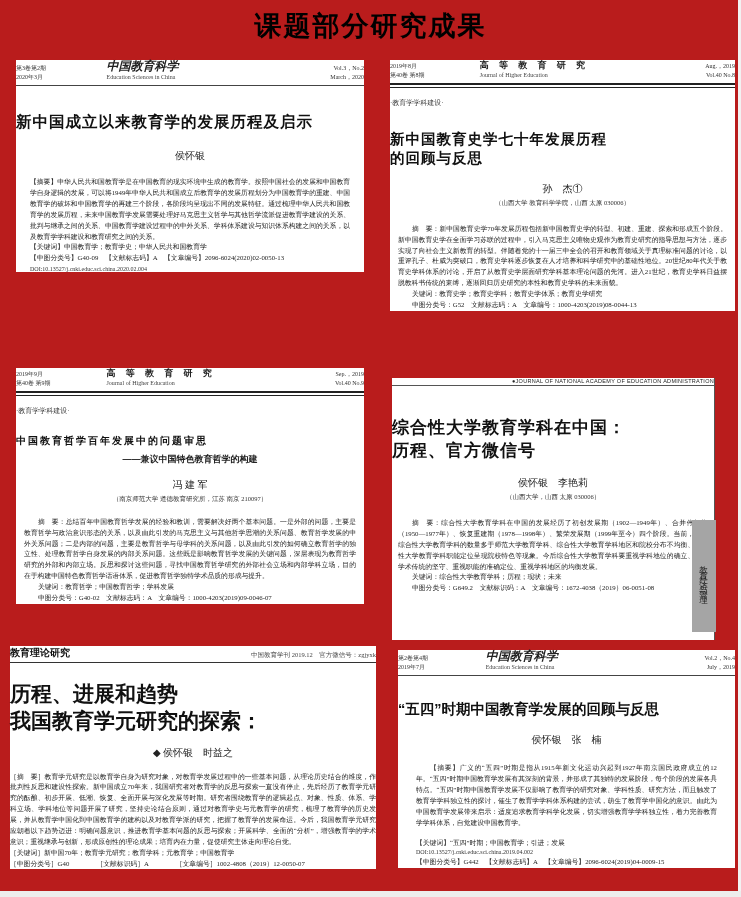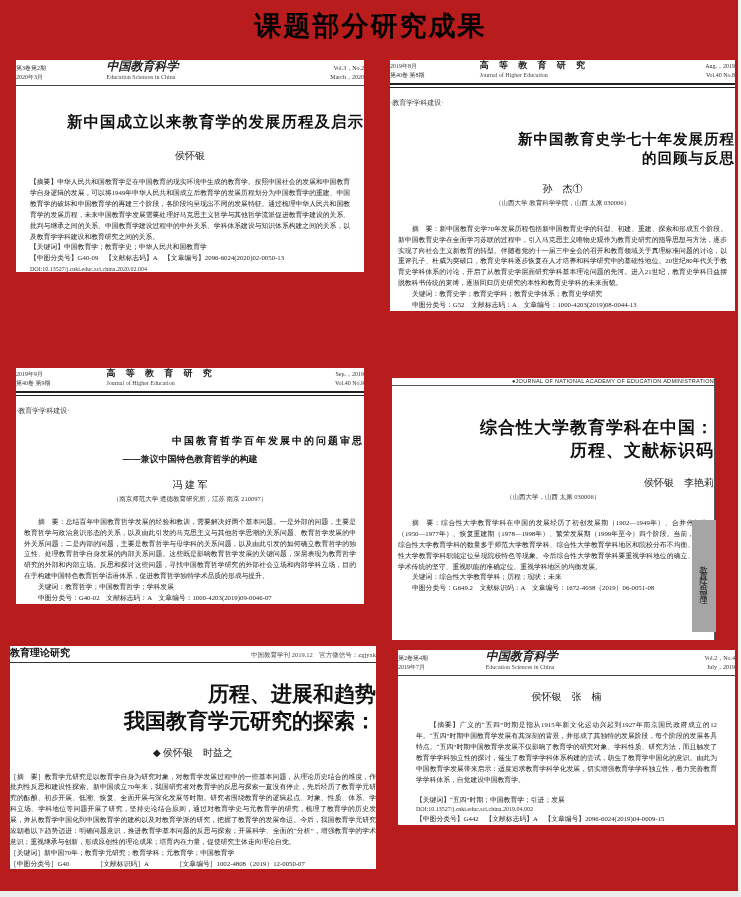--- a/index.html
+++ b/index.html
@@ -13,21 +13,21 @@
   .jh-col{font-size:6px;line-height:1.5;color:#333;}
   .jh-left{text-align:left;width:26%;}
   .jh-right{text-align:right;width:26%;}
   .jh-center{text-align:left;width:48%;}
   .jname-script{font-size:12px;font-weight:bold;font-style:italic;color:#222;line-height:1.1;}
   .jname-cjk{font-size:9px;font-weight:bold;letter-spacing:4px;color:#222;line-height:1.2;}
   .jname-en{font-size:6px;color:#444;}
   .rule-thin{border-bottom:1px solid #444;margin-top:3px;}
   .rule-double{border-top:2.5px solid #222;border-bottom:1px solid #222;height:2px;margin-top:3px;}
   .section-mark{font-size:7px;color:#333;margin-top:10px;}
-  .art-title{font-weight:bold;text-align:right;color:#111;font-family:"Liberation Sans","DejaVu Sans",sans-serif;}
+  .art-title{font-weight:bold;text-align:left;color:#111;font-family:"Liberation Sans","DejaVu Sans",sans-serif;}
   .art-subtitle{text-align:center;font-weight:bold;font-size:9px;color:#222;margin-top:5px;
                 font-family:"Liberation Sans","DejaVu Sans",sans-serif;}
   .authors{text-align:center;font-size:10px;color:#222;}
   .affil{text-align:center;font-size:6.5px;color:#333;margin-top:3px;}
   .abs{font-size:6.8px;line-height:1.6;text-align:justify;color:#222;}
   .abs-indent{text-indent:14px;}
   .kw{font-size:6.8px;line-height:1.6;color:#222;}
   .meta{font-size:6.8px;line-height:1.6;color:#222;}
   .doi{font-size:6px;color:#333;}
   
@@ -129,23 +129,23 @@
     <div class="affil">（南京师范大学 道德教育研究所，江苏 南京 210097）</div>
     <div class="abs abs-indent" style="margin:13px 8px 0 8px;">摘　要：总结百年中国教育哲学发展的经验和教训，需要解决好两个基本问题。一是外部的问题，主要是教育哲学与政治意识形态的关系，以及由此引发的马克思主义与其他哲学思潮的关系问题、教育哲学发展的中外关系问题；二是内部的问题，主要是教育哲学与母学科的关系问题，以及由此引发的如何确立教育哲学的独立性、处理教育哲学自身发展的内部关系问题。这些既是影响教育哲学发展的关键问题，深层表现为教育哲学研究的外部和内部立场。反思和探讨这些问题，寻找中国教育哲学研究的外部社会立场和内部学科立场，目的在于构建中国特色教育哲学话语体系，促进教育哲学独特学术品质的形成与提升。</div>
     <div class="kw" style="margin:0 8px;text-indent:14px;">关键词：教育哲学；中国教育哲学；学科发展</div>
     <div class="meta" style="margin:0 8px;text-indent:14px;">中图分类号：G40-02　文献标志码：A　文章编号：1000-4203(2019)09-0046-07</div>
   </div>
 
   <div class="paper p4frame" style="left:392px;top:378px;width:322px;height:262px;">
     <div class="p4banner">●JOURNAL OF NATIONAL ACADEMY OF EDUCATION ADMINISTRATION</div>
     <div class="art-title" style="font-size:17px;margin-top:30px;letter-spacing:1px;">
       <div>综合性大学教育学科在中国：</div>
-      <div>历程、文献标识码</div>
+      <div>历程、官方微信号</div>
     </div>
-    <div class="authors" style="margin-top:14px;text-align:right;">侯怀银　李艳莉</div>
+    <div class="authors" style="margin-top:14px;">侯怀银　李艳莉</div>
     <div class="affil">（山西大学，山西 太原 030006）</div>
     <div class="abs abs-indent" style="margin:16px 6px 0 6px;">摘　要：综合性大学教育学科在中国的发展经历了初创发展期（1902—1949年）、合并停顿期（1950—1977年）、恢复重建期（1978—1998年）、繁荣发展期（1999年至今）四个阶段。当前，存在综合性大学教育学科的数量多于师范大学教育学科、综合性大学教育学科地区和院校分布不均衡、综合性大学教育学科职能定位呈现院校特色等现象。今后综合性大学教育学科要重视学科地位的确立、重视学术传统的坚守、重视职能的准确定位、重视学科地区的均衡发展。</div>
     <div class="kw" style="margin:0 6px;text-indent:14px;">关键词：综合性大学教育学科；历程；现状；未来</div>
     <div class="meta" style="margin:0 6px;text-indent:14px;">中图分类号：G649.2　文献标识码：A　文章编号：1672-4038（2019）06-0051-08</div>
   </div>
   <div class="side-tab" style="left:692px;top:520px;height:96px;">教育经济与管理</div>
 
   <div class="paper" style="left:10px;top:646px;width:366px;">
     <div class="p5bar">
       <span class="p5bar-left">教育理论研究</span>
@@ -173,20 +173,21 @@
       <div class="jh-col jh-center">
         <div class="jname-script">中国教育科学</div>
         <div class="jname-en">Education Sciences in China</div>
       </div>
       <div class="jh-col jh-right">
         <div>Vol.2，No.4</div>
         <div>July，2019</div>
       </div>
     </div>
     <div class="rule-thin"></div>
+    <div class="art-title" style="font-size:14.5px;margin-top:24px;">“五四”时期中国教育学发展的回顾与反思</div>
     <div class="authors" style="margin-top:14px;">侯怀银　张　楠</div>
     <div class="abs abs-indent" style="margin:16px 18px 0 18px;">【摘要】广义的“五四”时期是指从1915年新文化运动兴起到1927年南京国民政府成立的12年。“五四”时期中国教育学发展有其深刻的背景，并形成了其独特的发展阶段，每个阶段的发展各具特点。“五四”时期中国教育学发展不仅影响了教育学的研究对象、学科性质、研究方法，而且触发了教育学学科独立性的探讨，催生了教育学学科体系构建的尝试，萌生了教育学中国化的意识。由此为中国教育学发展带来启示：适度追求教育学科学化发展，切实增强教育学学科独立性，着力完善教育学学科体系，自觉建设中国教育学。</div>
     <div class="kw" style="margin:10px 18px 0 18px;">【关键词】“五四”时期；中国教育学；引进；发展</div>
     <div class="doi" style="margin:0 18px;">DOI:10.13527/j.cnki.educ.sci.china.2019.04.002</div>
     <div class="meta" style="margin:2px 18px 0 18px;">【中图分类号】G442　【文献标志码】A　【文章编号】2096-6024(2019)04-0009-15</div>
   </div>
 
   <div class="edge-right"></div>
   <div class="edge-bottom"></div>
 </div>

